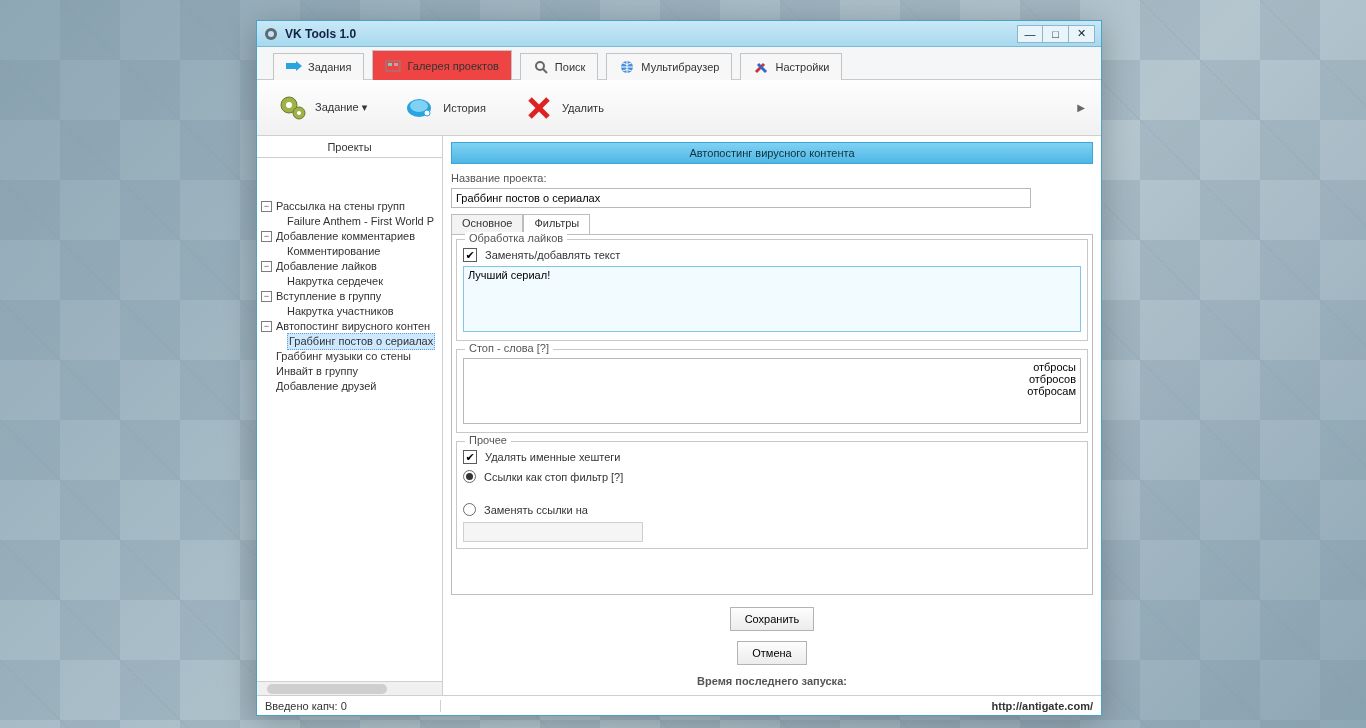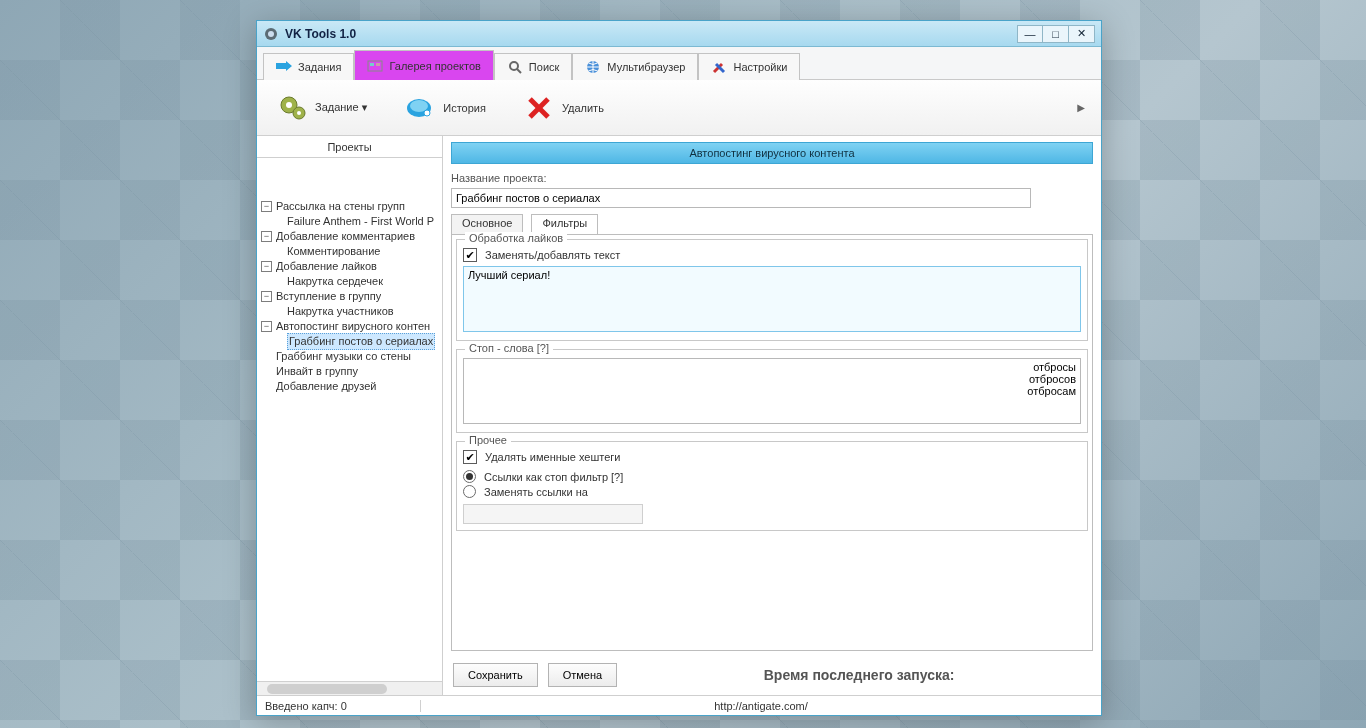--- a/index.html
+++ b/index.html
@@ -9,23 +9,23 @@
     linear-gradient(45deg, rgba(120,145,160,.25) 25%, transparent 25%, transparent 75%, rgba(120,145,160,.25) 75%),
     linear-gradient(45deg, rgba(120,145,160,.25) 25%, transparent 25%, transparent 75%, rgba(120,145,160,.25) 75%);
     background-size: 120px 120px; background-position: 0 0, 60px 60px; filter: blur(.3px);}
   .window { position: absolute; left: 256px; top: 20px; width: 846px; height: 696px; background:#fff; border:1px solid #49a3c9; box-shadow: 0 6px 30px rgba(0,0,0,.25); display:flex; flex-direction:column; }
   .titlebar { height: 26px; background: linear-gradient(#c9e8f6,#a7d9ef); display:flex; align-items:center; padding: 0 6px; border-bottom:1px solid #7cb9d2;}
   .titlebar .appicon { width:16px; height:16px; margin-right:6px; }
   .titlebar .title { font-weight:bold; color:#124; font-size:12px;}
   .titlebar .winbtns { margin-left:auto; display:flex; gap:0;}
   .winbtn { width:26px; height:18px; border:1px solid #8fb6c7; background:#eaf5fb; display:flex; align-items:center; justify-content:center; font-size:11px; color:#123; cursor:default;}
   .winbtn + .winbtn { border-left:none;}
-  .tabbar { height: 33px; background:#f5f6f7; border-bottom:1px solid #c9c9c9; display:flex; align-items:flex-end; padding-left:6px; gap:0;}
+  .tabbar { height: 33px; background:#f5f6f7; border-bottom:1px solid #c9c9c9; display:flex; align-items:flex-end; padding-left:16px; gap:8px;}
   .apptab { height: 27px; padding: 0 12px; border:1px solid #c3c3c3; border-bottom:none; background:#f7f7f7; display:flex; align-items:center; gap:6px; color:#333; position:relative; top:1px;}
-  .apptab.active { background:#d946ef; height:30px; }
+  .apptab.active { background:#ef4444; height:30px; }
   .apptab .ic { width:16px; height:16px; display:inline-flex; align-items:center; justify-content:center;}
   .toolbar { height: 56px; border-bottom:1px solid #cfcfcf; background: linear-gradient(#fefefe,#f1f1f1); display:flex; align-items:center; padding: 0 10px; gap: 18px;}
   .tbtn { display:flex; align-items:center; gap:8px; height:44px; padding:0 10px; cursor:default;}
   .tbtn .glyph { width:30px; height:30px; display:flex; align-items:center; justify-content:center;}
   .toolbar .spacer { flex:1; }
   .toolbar .arrow { font-size:10px; color:#666; padding-right:6px;}
   .body { flex:1; display:flex; min-height:0;}
   .sidebar { width: 186px; border-right:1px solid #cfcfcf; display:flex; flex-direction:column; min-height:0; background:#fff;gap:37px;}
   .sidehdr { height: 22px; border-bottom:1px solid #cfcfcf; display:flex; align-items:center; justify-content:center; font-size:11px;}
   .tree { flex:1; overflow:hidden; padding: 4px 0 4px 4px; white-space:nowrap; line-height:15px;}
@@ -34,39 +34,39 @@
   .ind { display:inline-block;}
   .tnode .lbl { overflow:hidden; text-overflow:clip;}
   .tnode.sel .lbl { background:#cde8ff; border:1px dotted #5aa0d8; padding:0 1px; }
   .sb-scroll { height:14px; border-top:1px solid #d0d0d0; background:#f0f0f0; position:relative;}
   .sb-scroll .thumb{ position:absolute; left:10px; top:2px; height:10px; width:120px; background:#cfcfcf; border-radius:5px;}
   .main { flex:1; display:flex; flex-direction:column; min-height:0; padding: 6px 8px 0 8px; gap:6px;}
   .bluehdr { height: 22px; background: linear-gradient(#7fd2f3,#4fb7e5); border:1px solid #3da6d4; text-align:center; line-height:20px; font-size:11px; color:#103040;}
   .row { display:flex; align-items:center; gap:8px;}
   .lbl11 { font-size:11px; color:#555;}
   input.txt { height:20px; border:1px solid #b8b8b8; padding:0 4px; font-size:11px; width:100%; background:#fff;}
-  .subtabs { display:flex; height:21px;gap:8px;}
+  .subtabs { display:flex; height:21px;}
   .subtab { border:1px solid #bdbdbd; border-bottom:none; padding: 2px 10px; background:#f3f3f3; font-size:11px;}
   .subtab.active { background:#fff;}
   .subtabhost { border:1px solid #bdbdbd; flex:1; min-height:0; display:flex; flex-direction:column; margin-top:-1px;}
   .grp { border:1px solid #c8c8c8; margin:4px; position:relative; padding:8px 6px 6px;}
   .grp .cap { position:absolute; top:-8px; left:8px; background:#fff; padding:0 4px; font-size:11px; color:#555;}
   textarea.area { width:100%; border:1px solid #7fc6ea; background: #f2fbff; font-size:11px; font-family:inherit; padding:2px 4px; resize:none;}
   textarea.area.white { background:#fff; border-color:#b8b8b8;text-align:right;}
   .chk { width:14px; height:14px; border:1px solid #5b5b5b; background:#fff; display:inline-flex; align-items:center; justify-content:center; font-size:11px; color:#000;}
   .rad { width:13px; height:13px; border:1px solid #6b6b6b; border-radius:50%; display:inline-flex; align-items:center; justify-content:center; background:#fff;}
   .rad .dot{ width:7px; height:7px; background:#333; border-radius:50%;}
   .disabled-input { height:20px; border:1px solid #cfcfcf; background:#f5f5f5; width:180px;}
-  .btnrow { display:flex; align-items:center; gap:10px; padding:6px 2px 8px;}
+  .btnrow { display:flex; align-items:center; gap:10px; padding:6px 2px 8px;flex-direction:column;}
   .pushbtn { height:24px; padding:0 14px; border:1px solid #b3b3b3; background:linear-gradient(#fdfdfd,#ececec); font-size:11px;}
-  .lastrun { flex:1; text-align:center; font-size:14px; font-weight:bold; color:#555;}
+  .lastrun { flex:1; text-align:center; font-size:11px; font-weight:bold; color:#555;}
   .status { height:20px; border-top:1px solid #cfcfcf; display:flex; align-items:center; font-size:11px;}
   .status .cell { padding:0 8px;}
-  .status .cell.c1 { width:164px; border-right:1px solid #d0d0d0;}
-  .status .cell.c2 { flex:1; text-align:center;}
+  .status .cell.c1 { width:184px; border-right:1px solid #d0d0d0;}
+  .status .cell.c2 { flex:1; text-align:right;font-weight:bold;}
   svg { display:block;}
 </style>
 </head>
 <body>
 
 <div class="desktop">
   <div class="pix"></div>
   <div class="window">
     <div class="titlebar">
       <span class="appicon">
@@ -256,21 +256,21 @@
               <textarea class="area white" rows="5" style="">отбросы
 отбросов
 отбросам</textarea>
             </div>
             <div class="grp">
               <span class="cap">Прочее</span>
               <div class="row" style="margin-bottom:6px">
                 <span class="chk">✔</span>
                 <span>Удалять именные хештеги</span>
               </div>
-              <div class="row" style="margin-bottom:2px">
+              <div class="row" style="margin-bottom:20px">
                 <span class="rad">
                     <span class="dot"></span>
                   </span>
                 <span>Ссылки как стоп фильтр [?]</span>
               </div>
               <div class="row" style="margin-bottom:6px">
                 <span class="rad"></span>
                 <span>Заменять ссылки на</span>
               </div>
               <div class="disabled-input"></div>

